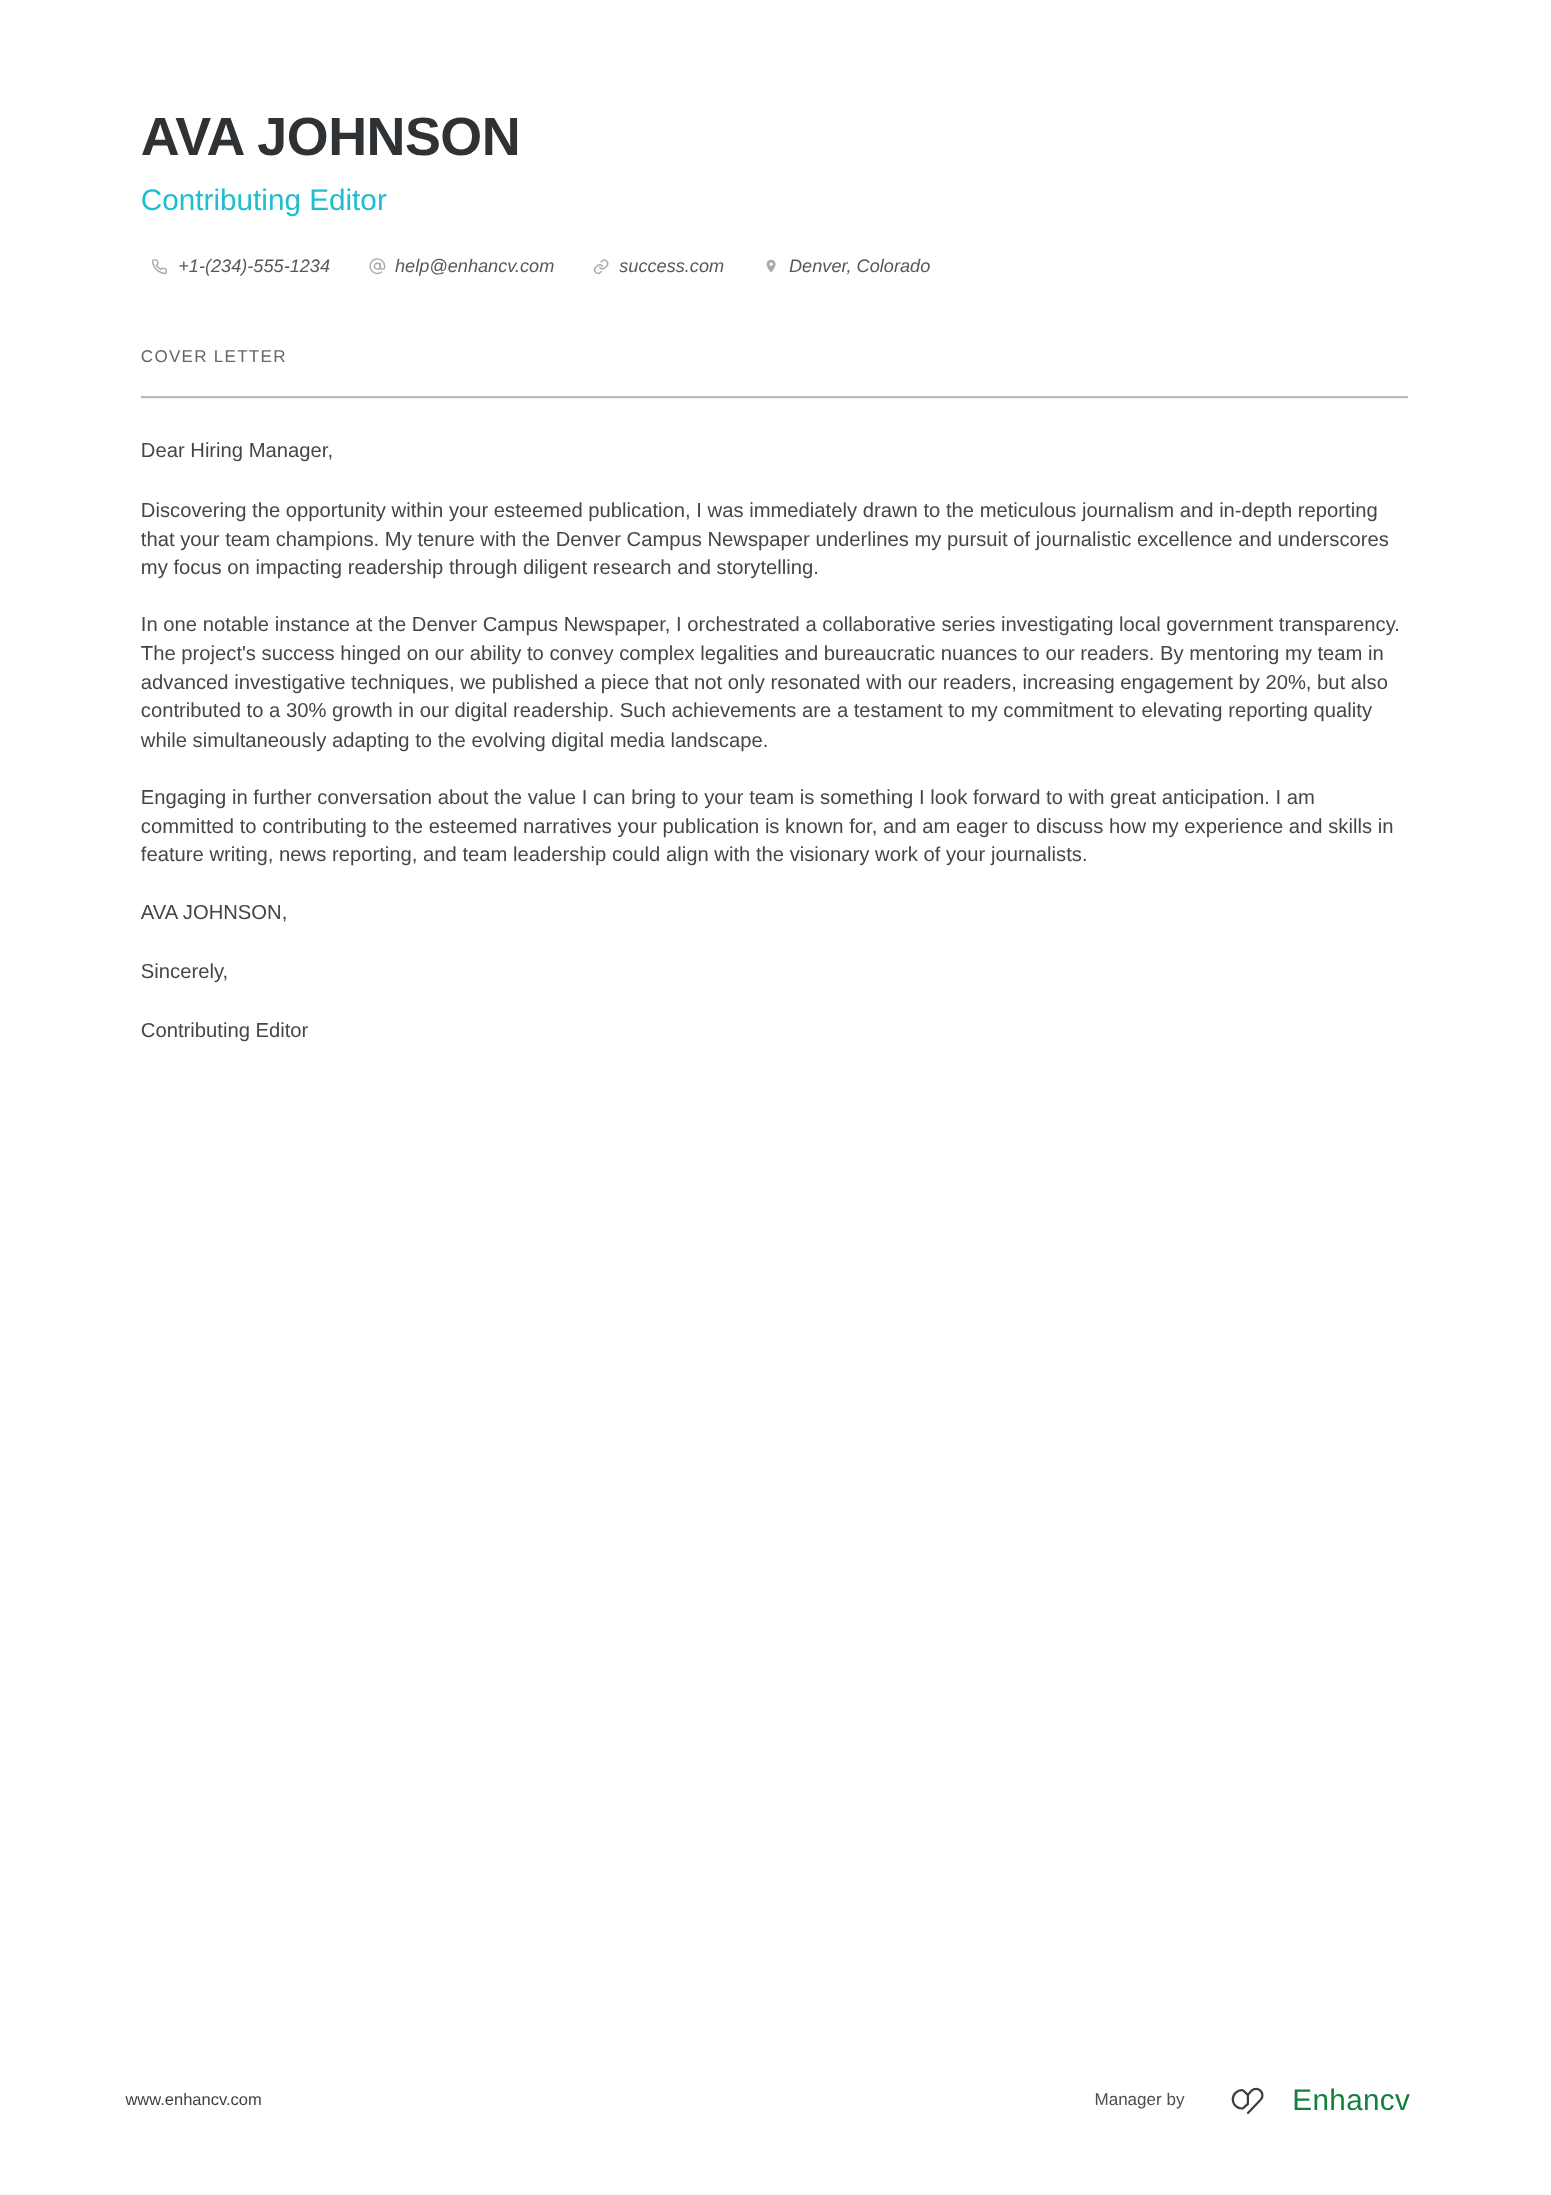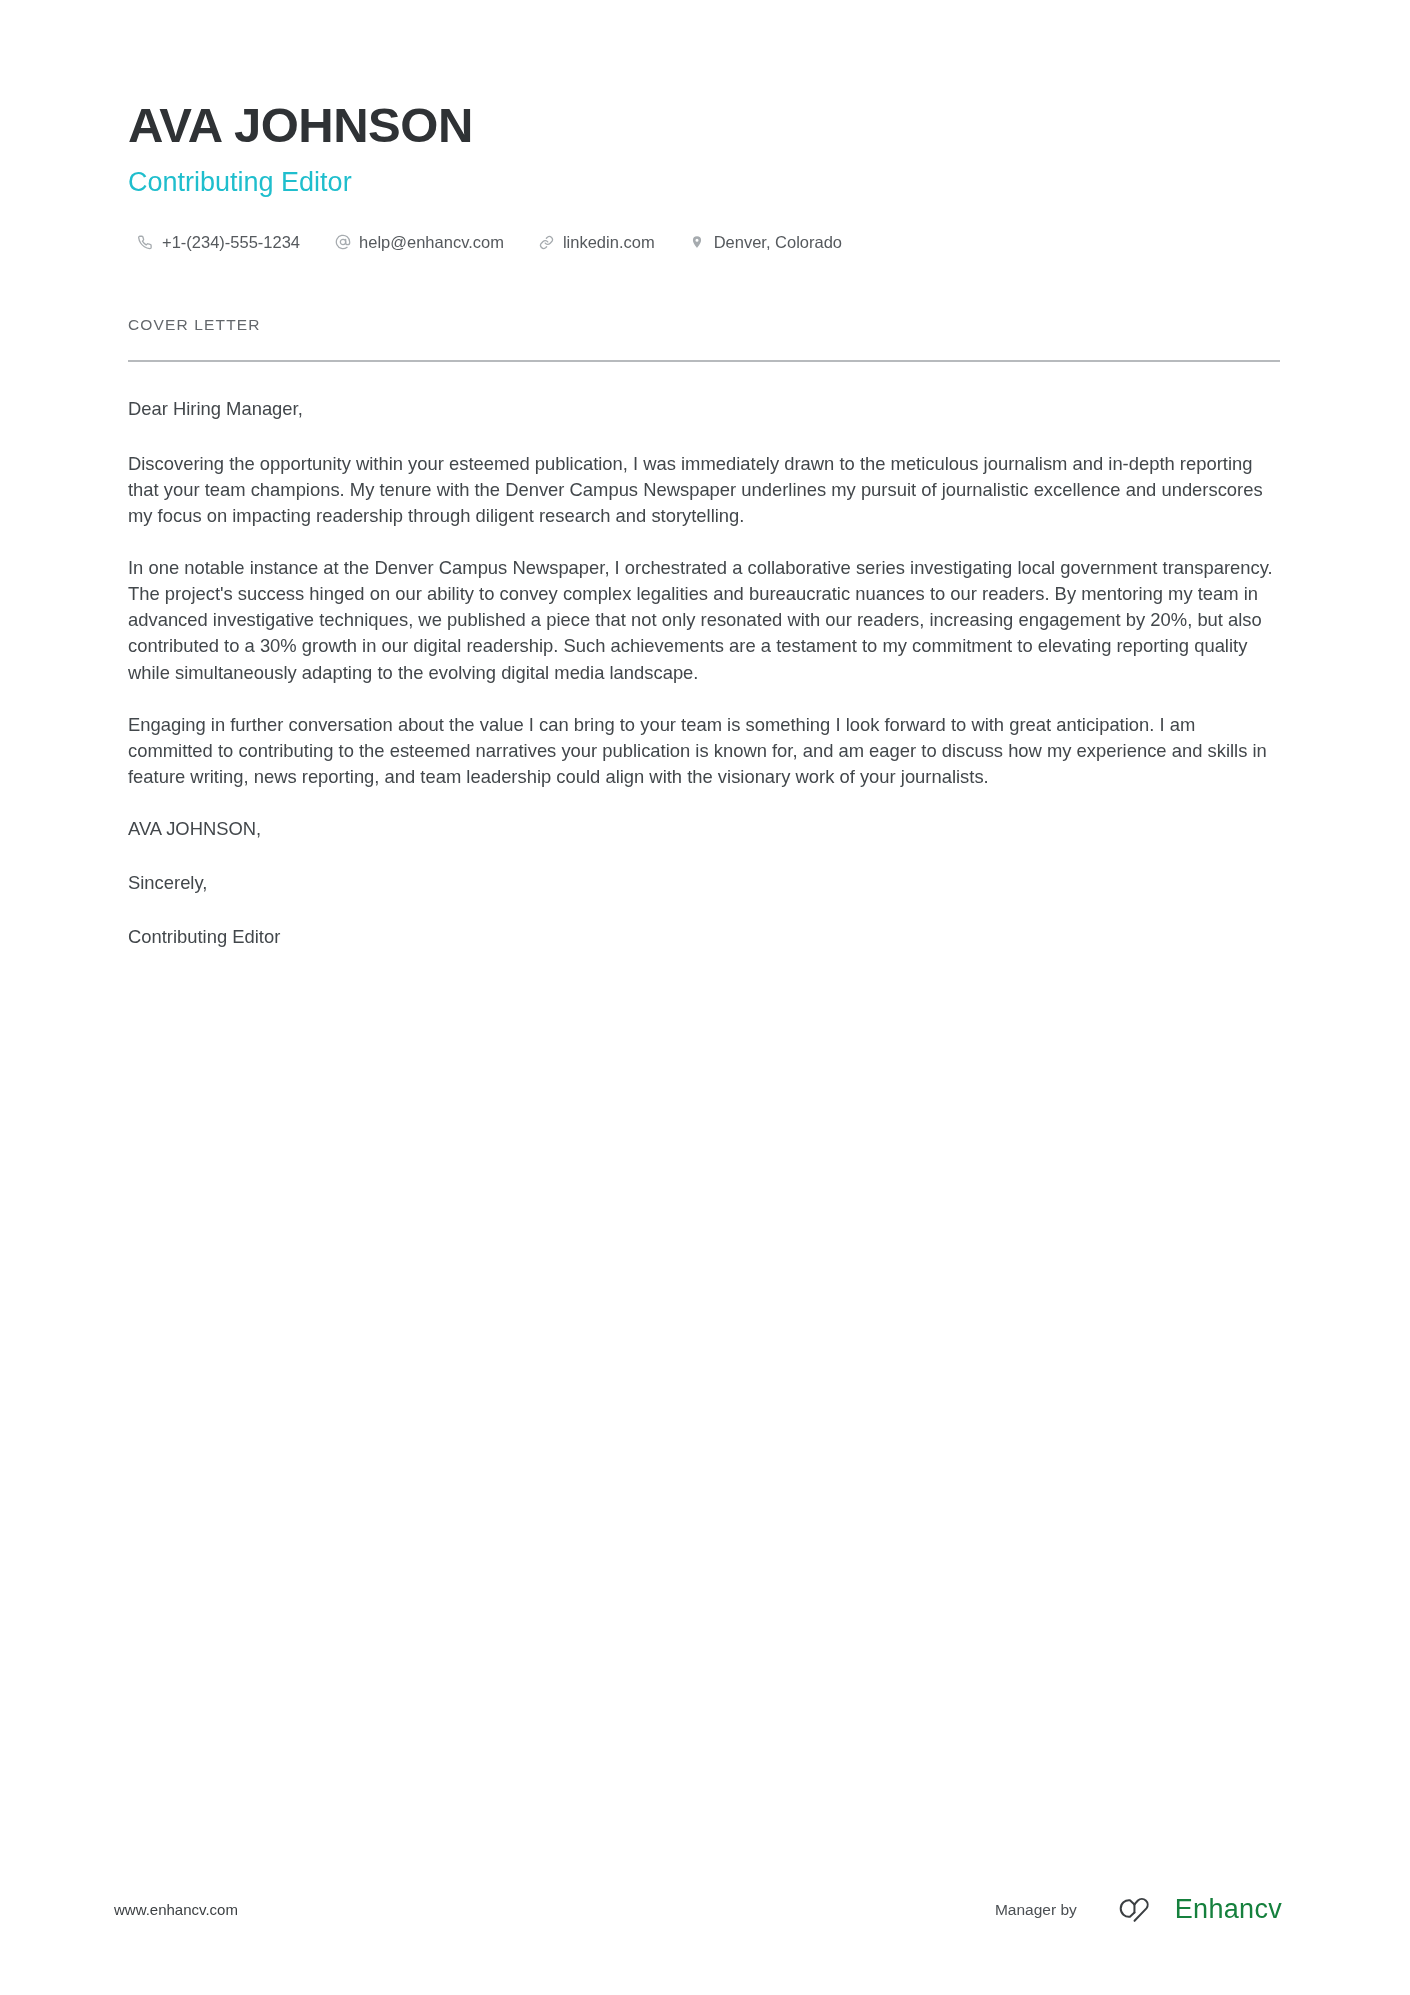--- a/index.html
+++ b/index.html
@@ -64,21 +64,21 @@
     display: inline-flex;
     align-items: center;
     justify-content: center;
     width: 17px;
     height: 17px;
     margin-right: 8px;
     color: #a6abaf;
     flex: 0 0 auto;
   }
   .contact-icon svg { display: block; }
-  .contact-text { display: inline-block; }
+  .contact-text { display: inline-block; font-style: italic; }
 
   
   .section {
     padding: 0 130px 0 128px;
     margin-top: 65px;
   }
   .section-title {
     font-size: 15.5px;
     letter-spacing: 1.15px;
     color: #63676b;
@@ -180,21 +180,21 @@
         <span class="contact-text">help@enhancv.com</span>
       </div>
 
       <div class="contact-item">
         <span class="contact-icon">
           <svg width="15" height="15" viewBox="0 0 24 24" fill="none" stroke="currentColor" stroke-width="2.1" stroke-linecap="round" stroke-linejoin="round">
             <path d="M10 13a5 5 0 0 0 7.5.5l3-3a5 5 0 0 0-7-7l-1.7 1.7"></path>
             <path d="M14 11a5 5 0 0 0-7.5-.5l-3 3a5 5 0 0 0 7 7l1.7-1.7"></path>
           </svg>
         </span>
-        <span class="contact-text">linkedin.com</span>
+        <span class="contact-text">success.com</span>
       </div>
 
       <div class="contact-item">
         <span class="contact-icon">
           <svg width="14" height="16" viewBox="0 0 24 24" fill="currentColor">
             <path d="M12 2a7 7 0 0 0-7 7c0 5.2 7 13 7 13s7-7.8 7-13a7 7 0 0 0-7-7zm0 9.6A2.6 2.6 0 1 1 12 6.4a2.6 2.6 0 0 1 0 5.2z"></path>
           </svg>
         </span>
         <span class="contact-text">Denver, Colorado</span>
       </div>

